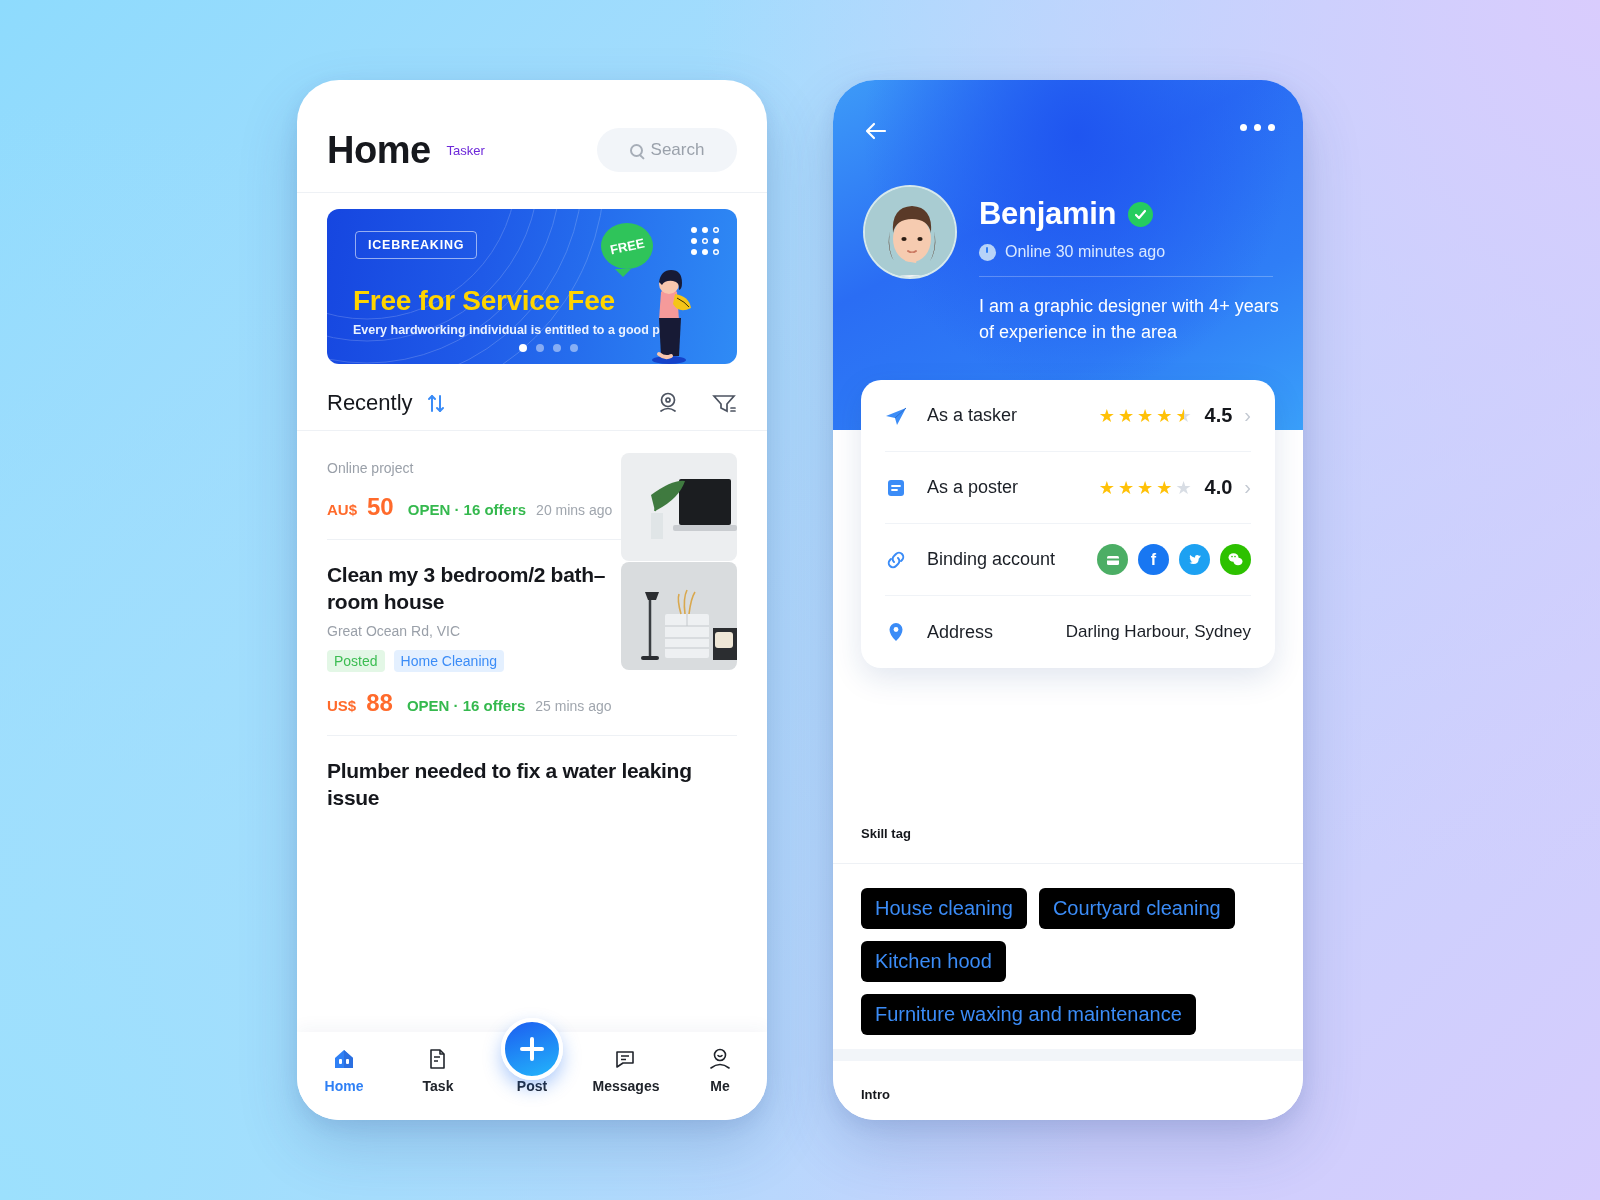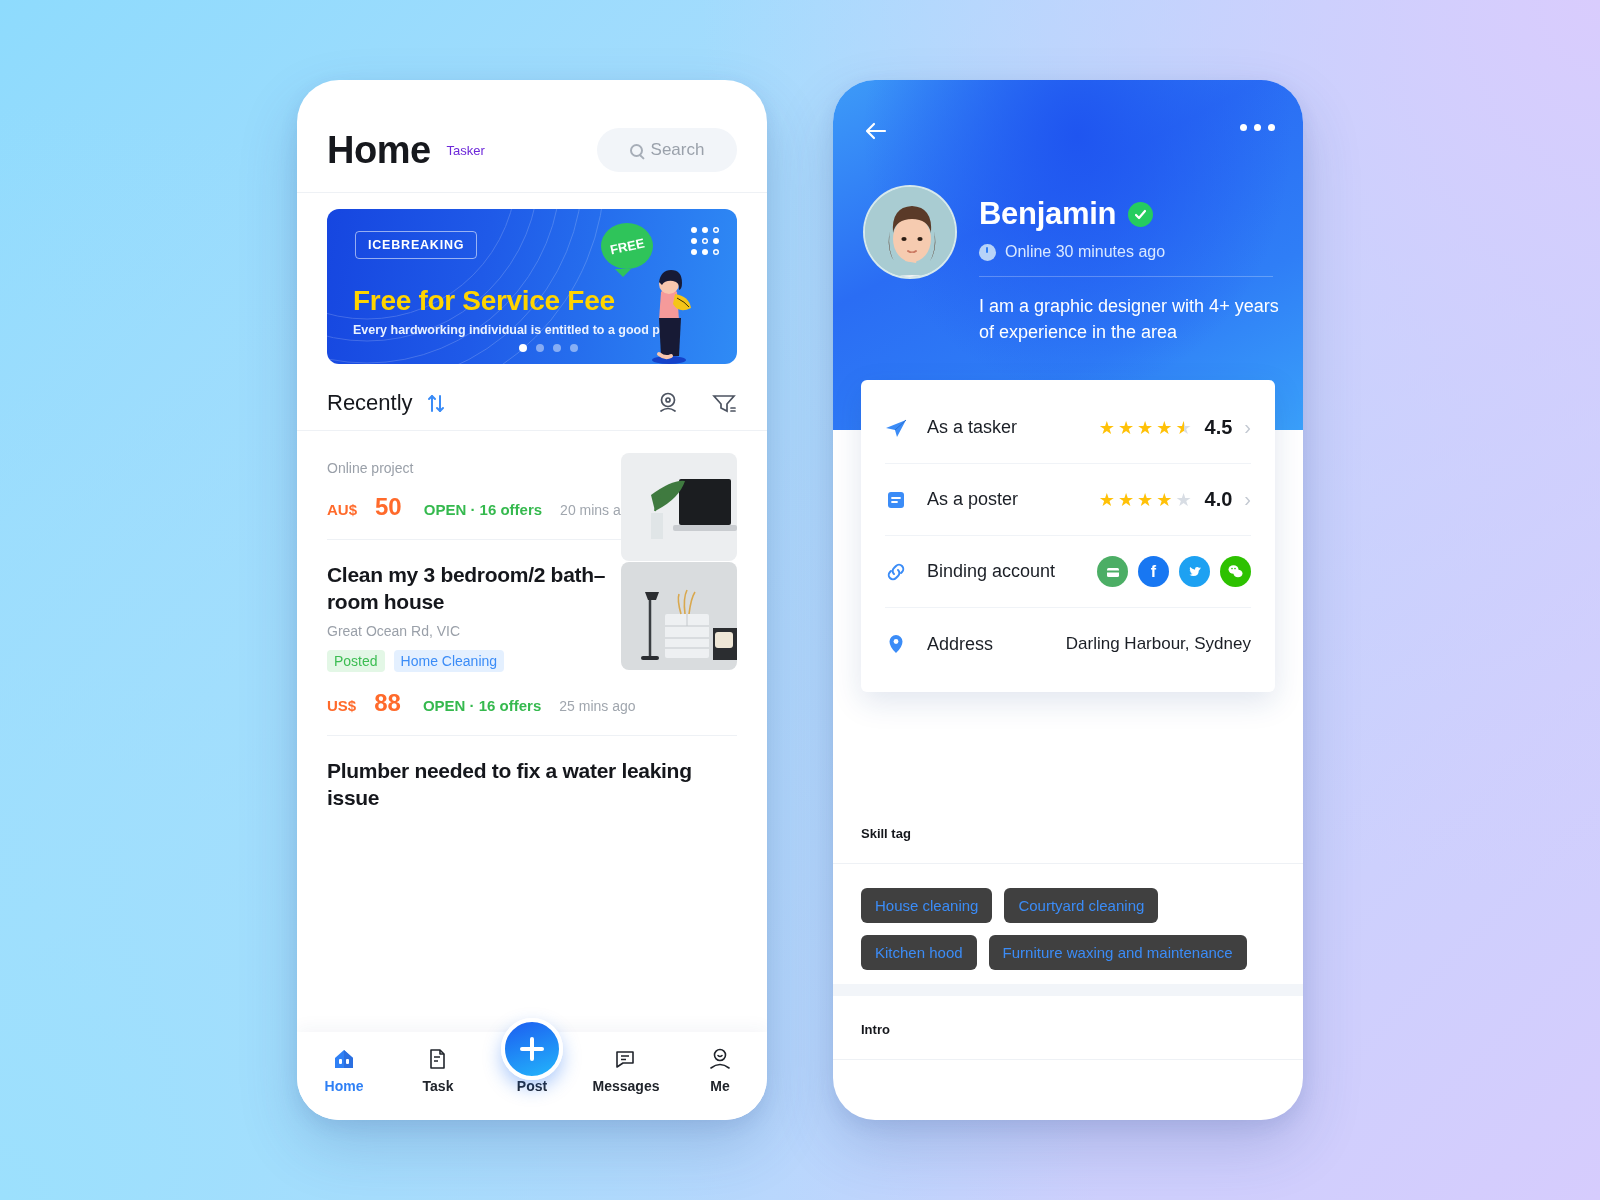--- a/index.html
+++ b/index.html
@@ -70,21 +70,21 @@
   .task:last-child { border-bottom:none; }
   .ttl { font-size:21px; font-weight:bold; color:#15171c; line-height:1.28;
          max-width:310px; letter-spacing:-.3px; }
   .ttl.wide { max-width:420px; }
   .loc { font-size:14px; color:#9aa0a9; margin-top:7px; }
   .tags { display:flex; gap:9px; margin-top:11px; }
   .tag { font-size:14px; padding:3px 7px; border-radius:4px; }
   .tag.following { background:#fff3d9; color:#f5a524; }
   .tag.posted { background:#e3f7e6; color:#3cbd52; }
   .tag.cat { background:#e4f0ff; color:#3b8cf7; }
-  .meta { margin-top:17px; display:flex; align-items:baseline; gap:18px; }
+  .meta { margin-top:17px; display:flex; align-items:baseline; gap:10px; }
   .cur { font-size:15px; color:#ff6a2b; font-weight:bold; }
   .amt { font-size:24px; color:#ff6a2b; font-weight:bold; }
   .open { font-size:15px; color:#35b94e; font-weight:bold; margin-left:4px; }
   .ago { font-size:14px; color:#a0a6ae; }
   .thumb { position:absolute; right:0; top:22px; width:116px; height:108px;
            border-radius:8px; overflow:hidden; }
 
   
   .tabbar { position:absolute; bottom:0; left:0; right:0; height:88px; background:#fff;
             display:flex; align-items:flex-start; padding-top:14px;
@@ -120,42 +120,42 @@
   .online span { font-size:16px; color:#d9e8ff; }
   .clock { width:17px; height:17px; border-radius:50%; background:#b7d3f8; position:relative; }
   .clock::after { content:""; position:absolute; left:7px; top:3.5px; width:1.8px; height:6px;
                   background:#2f7ef6; border-radius:1px; }
   .hairline { position:absolute; left:146px; top:196px; right:30px; height:1px;
               background:rgba(255,255,255,.25); }
   .bio { position:absolute; left:146px; top:213px; right:24px; font-size:18px;
          color:#fff; line-height:1.45; }
 
   .info-card { position:absolute; left:28px; right:28px; top:300px; background:#fff;
-               border-radius:6px; padding:12px 24px;
+               border-radius:20px; padding:0 24px;
                box-shadow:0 10px 30px rgba(25,60,130,.13); z-index:3; }
   .irow { display:flex; align-items:center; height:72px; border-bottom:1px solid #f0f3f7; }
   .irow:last-child { border-bottom:none; }
   .ilabel { font-size:18px; color:#1b1f26; margin-left:20px; }
   .iright { margin-left:auto; display:flex; align-items:center; gap:12px; }
   .stars { display:flex; gap:2px; font-size:18px; color:#ffc107; letter-spacing:1px; }
   .stars .dim { color:#d8dde4; }
   .score { font-size:20px; font-weight:bold; color:#15171c; }
   .chev { color:#c3c9d2; font-size:20px; }
   .soc { display:flex; gap:10px; }
   .soc i { width:31px; height:31px; border-radius:50%; display:flex;
            align-items:center; justify-content:center; color:#fff;
            font-size:16px; font-weight:bold; font-style:normal; }
   .addr { font-size:17px; color:#1b1f26; }
 
   .sec { background:#fff; }
   .sec-h { font-size:13px; font-weight:bold; color:#15171c; padding:26px 28px 22px 28px;
            border-bottom:1px solid #eef1f5; }
   .sec-gap { height:12px; background:#f2f5f9; }
   .chips { padding:24px 28px 14px 28px; display:flex; flex-wrap:wrap; gap:12px; }
-  .chip { background:#404040; color:#3b8cf7; font-size:15px; padding:9px 14px; border-radius:6px; }
+  .chip { background:#000000; color:#3b8cf7; font-size:20px; padding:9px 14px; border-radius:6px; }
   .profile-scroll { position:relative; height:100%; }
 </style>
 </head>
 <body>
 
 <div class="phone">
 
   <div class="home-header">
     <div class="home-title">Home</div>
     <div class="home-sub">Tasker</div>

